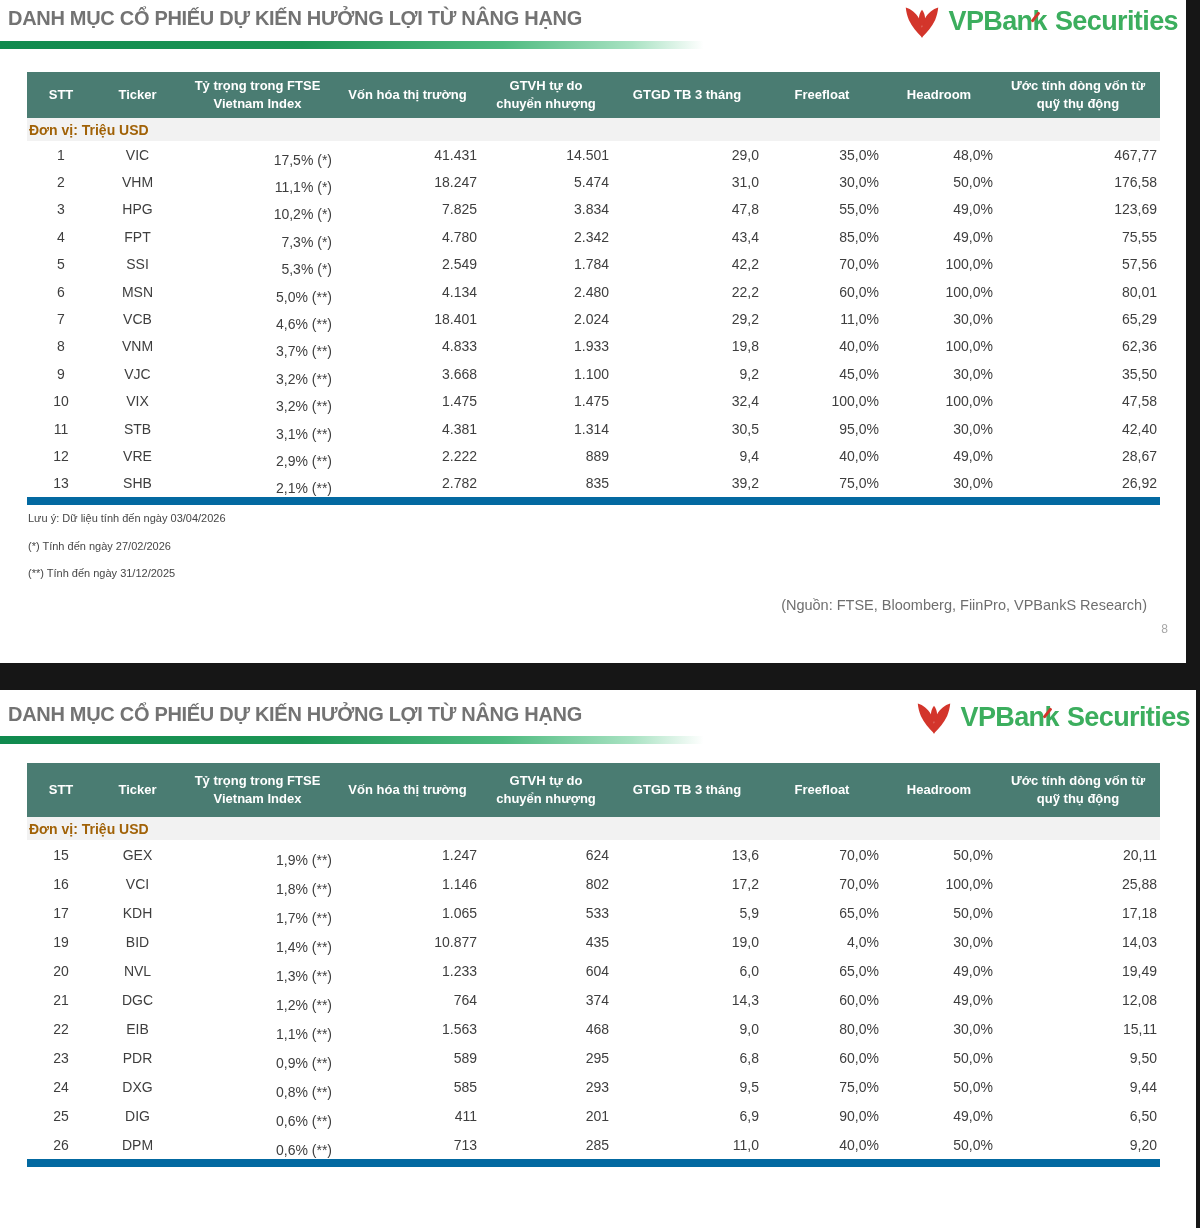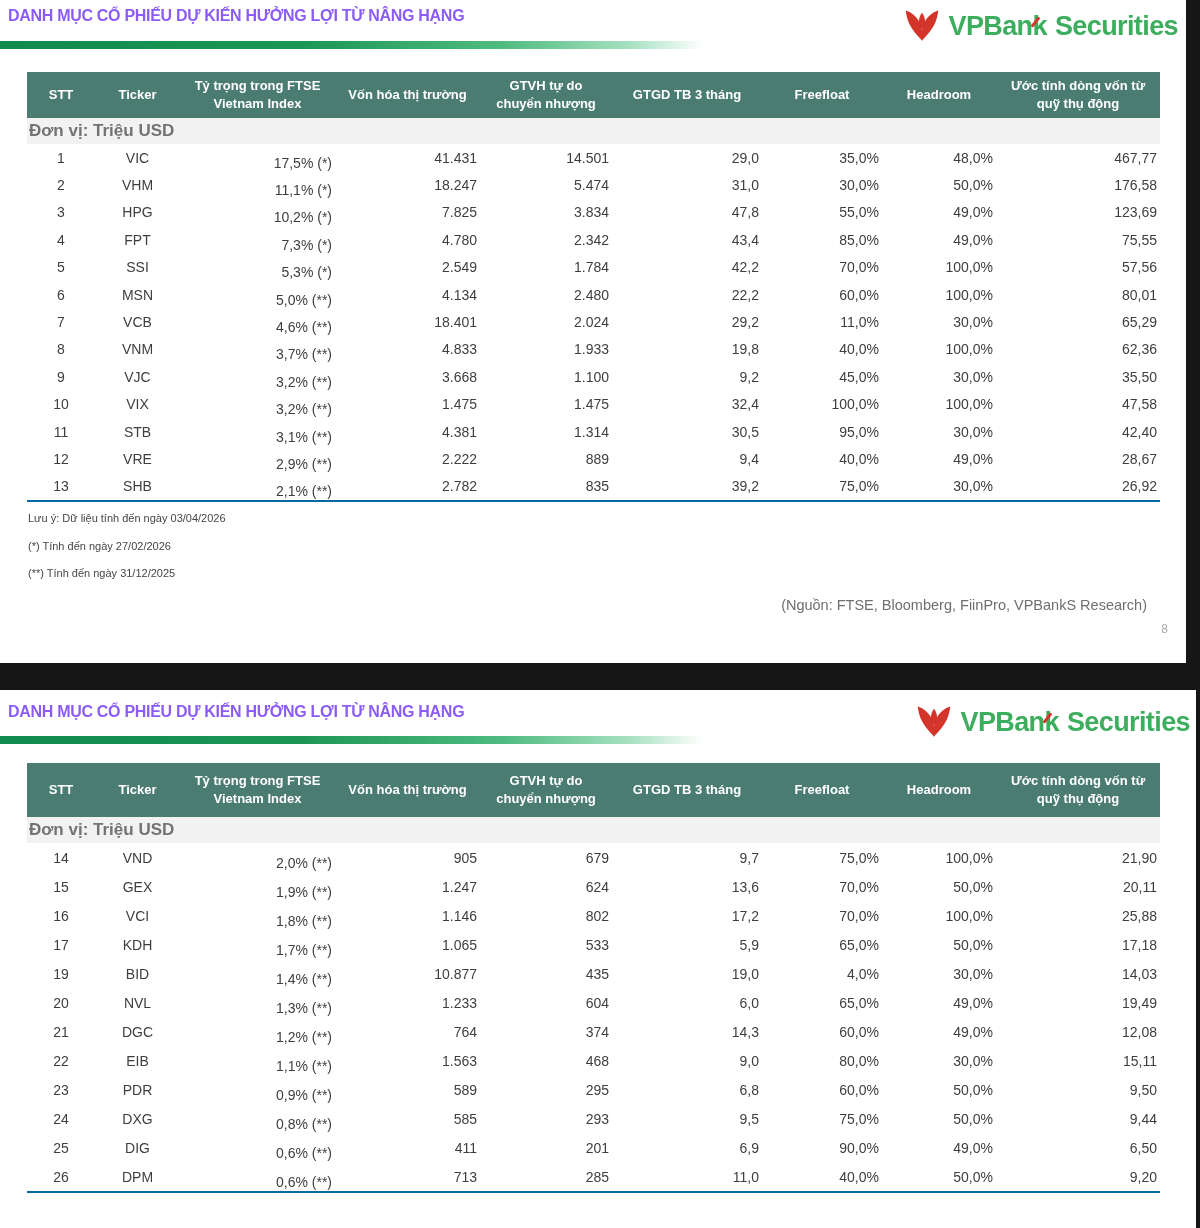--- a/index.html
+++ b/index.html
@@ -8,60 +8,60 @@
     background:#161616;
     font-family:"Liberation Sans",sans-serif;
     -webkit-font-smoothing:antialiased;
   }
   .slide{position:absolute;left:0;background:#ffffff}
   #slide1{top:0;width:1186px;height:663px}
   #slide2{top:690px;width:1196px;height:538px}
 
   .slide-title{
     position:absolute;left:8px;top:7px;margin:0;
-    font-size:16px;font-weight:800;letter-spacing:-0.3px;
-    color:#8b5cf6;white-space:nowrap;
+    font-size:20px;font-weight:800;letter-spacing:-0.3px;
+    color:#737373;white-space:nowrap;
   }
   #slide2 .slide-title{top:13px}
   .title-underline{
     position:absolute;left:0;top:41px;height:8px;width:718px;
     background:linear-gradient(90deg,#0d8049 0%,#17925200 0%,#108a4e 0%,#1d9655 42%,#4fbb80 70%,#a8e2c2 88%,rgba(255,255,255,0) 98%);
   }
   #slide2 .title-underline{top:46px}
 
-  .logo{position:absolute;top:6px;right:8px;height:40px;display:flex;align-items:center}
+  .logo{position:absolute;top:6px;right:8px;height:40px;display:flex;}
   #slide2 .logo{top:12px;right:6px}
   .logo-flower{width:38px;height:34px;margin-right:7px;flex:0 0 auto}
   .brand-text{font-size:27px;font-weight:800;color:#3cae5e;letter-spacing:-0.6px;white-space:nowrap}
   .brand-vpbank{position:relative;display:inline-block}
   .k-accent{
     position:absolute;left:86px;top:5px;width:3px;height:12px;
     background:#d3352b;transform:rotate(38deg);border-radius:1px;
   }
   .brand-sec{margin-left:8px;font-weight:700}
 
   table.data-table{
     position:absolute;left:27px;width:1133px;
     border-collapse:collapse;table-layout:fixed;
-    border-bottom:2px solid #0369a1;
+    border-bottom:8px solid #0369a1;
   }
   #slide1 table.data-table{top:72px}
   #slide2 table.data-table{top:73px}
 
   thead th{
     background:#4a7c72;color:#ffffff;
     font-size:13px;font-weight:700;line-height:1.35;
     text-align:center;vertical-align:middle;padding:4px 6px;
   }
   #slide1 thead th{height:38px}
   #slide2 thead th{height:46px}
 
   tr.unit-row td{
-    background:#f2f2f2;color:#737373;
-    font-size:17px;font-weight:700;text-align:left;
+    background:#f2f2f2;color:#a16207;
+    font-size:14px;font-weight:700;text-align:left;
     padding:3px 2px;height:17px;
   }
   tbody td{
     font-size:14px;color:#3e3e3e;vertical-align:middle;
     padding:0 3px;white-space:nowrap;
   }
   #slide1 tbody tr.data-row td{height:27.4px}
   #slide2 tbody tr.data-row td{height:29px}
   td.c1,td.c2{text-align:center}
   td.c3,td.c4,td.c5,td.c6,td.c7,td.c8,td.c9{text-align:right}
@@ -305,31 +305,20 @@
           <th class="c7">Freefloat</th>
           <th class="c8">Headroom</th>
           <th class="c9">Ước tính dòng vốn từ quỹ thụ động</th>
         </tr>
       </thead>
       <tbody>
         <tr class="unit-row">
           <td colspan="9">Đơn vị: Triệu USD</td>
         </tr>
         <tr class="data-row">
-          <td class="c1">14</td>
-          <td class="c2">VND</td>
-          <td class="c3"><span class="shift">2,0% (**)</span></td>
-          <td class="c4">905</td>
-          <td class="c5">679</td>
-          <td class="c6">9,7</td>
-          <td class="c7">75,0%</td>
-          <td class="c8">100,0%</td>
-          <td class="c9">21,90</td>
-        </tr>
-        <tr class="data-row">
           <td class="c1">15</td>
           <td class="c2">GEX</td>
           <td class="c3"><span class="shift">1,9% (**)</span></td>
           <td class="c4">1.247</td>
           <td class="c5">624</td>
           <td class="c6">13,6</td>
           <td class="c7">70,0%</td>
           <td class="c8">50,0%</td>
           <td class="c9">20,11</td>
         </tr>

